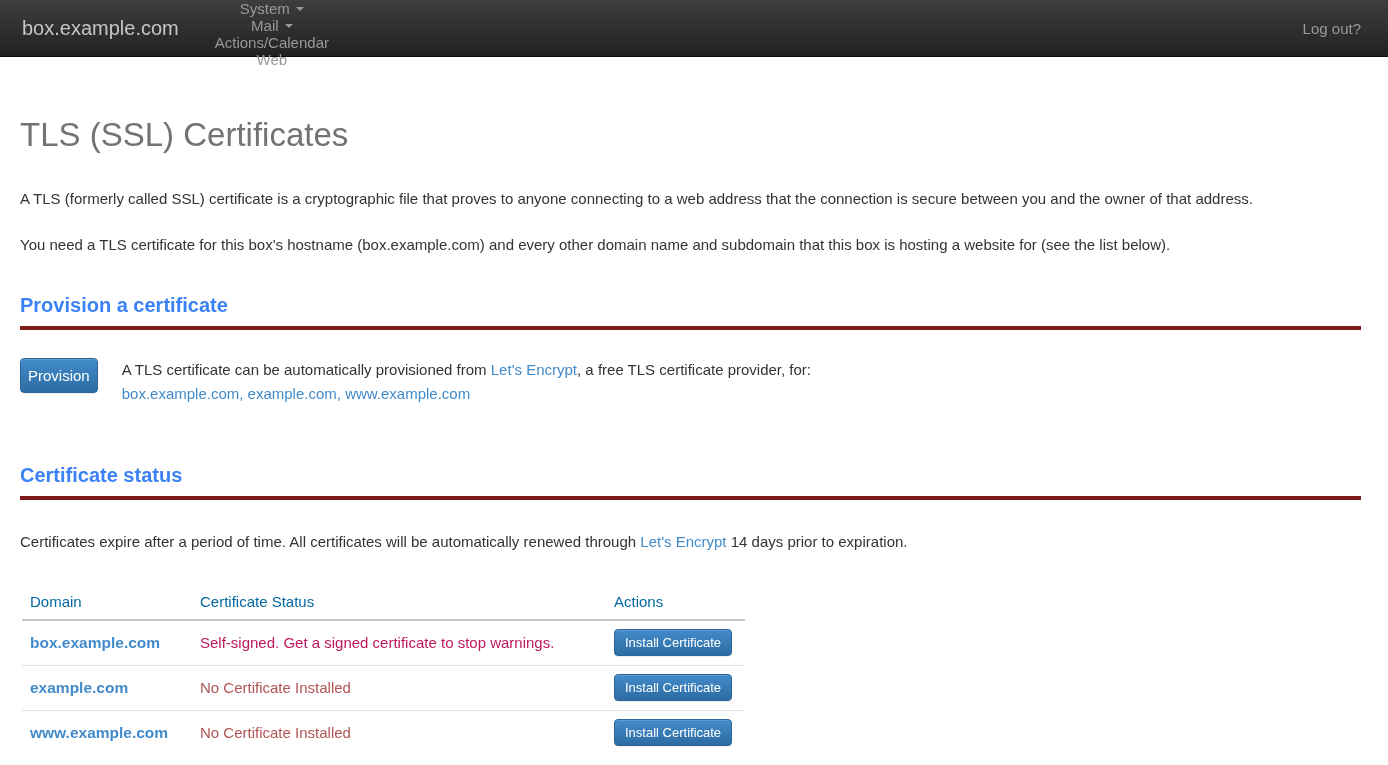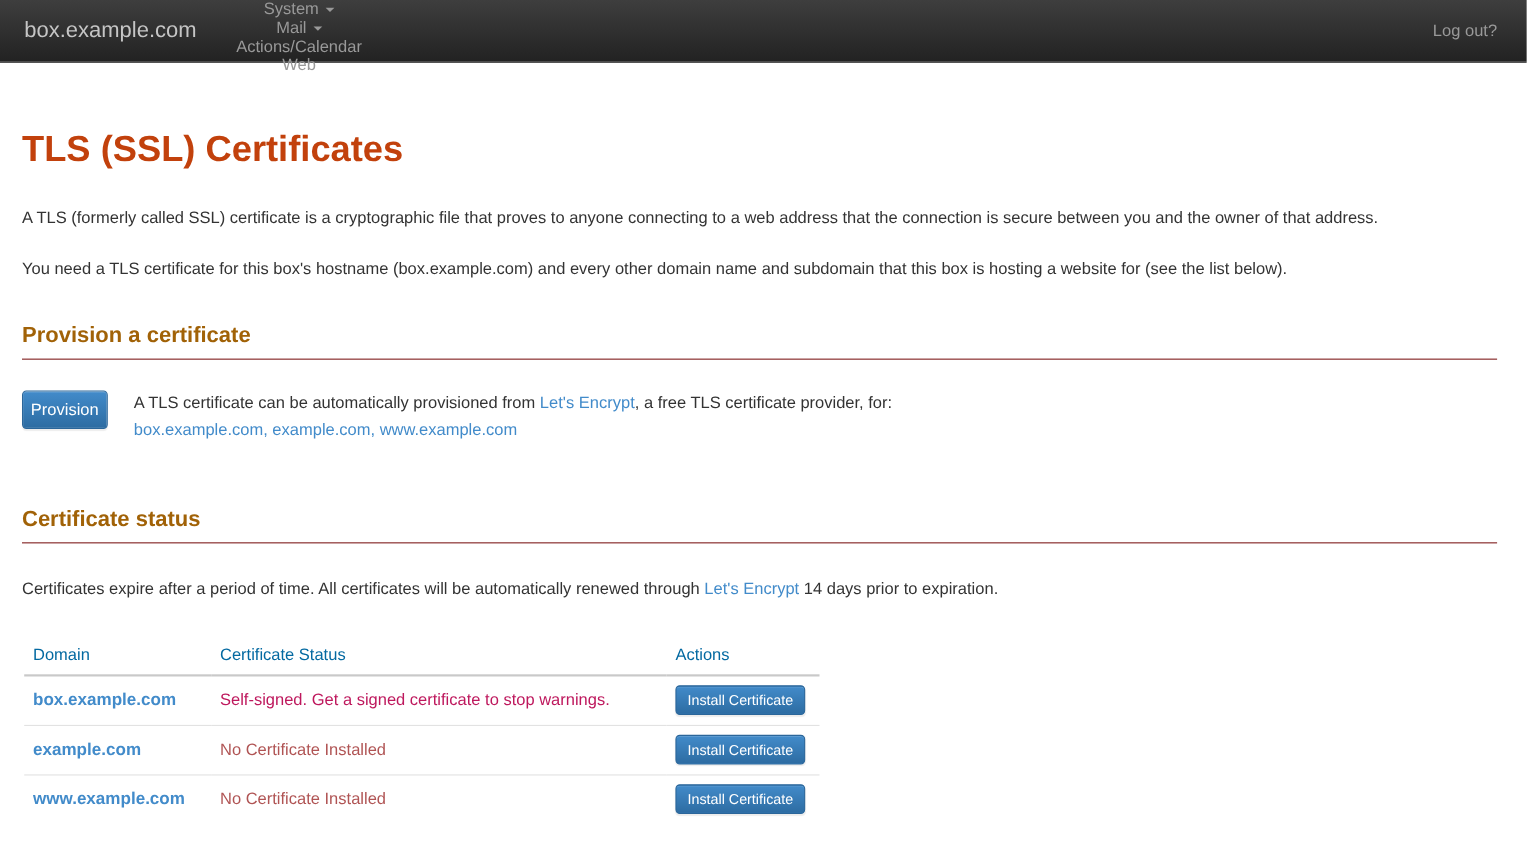--- a/index.html
+++ b/index.html
@@ -56,34 +56,34 @@
     font-size: 15px;
     text-decoration: none;
     white-space: nowrap;
   }
 
   
   .main { margin: 0 27px 0 20px; }
 
   .page-title {
     font-size: 33px;
-    font-weight: bold;
-    color: #c2410c;
+    font-weight: normal;
+    color: #737373;
     line-height: 36px;
     margin: 60px 0 34px 0;
   }
   .intro-p { margin: 0 0 22px 0; line-height: 24px; color: #333; }
 
   .section-heading {
     font-size: 20px;
     font-weight: bold;
-    color: #a16207;
+    color: #3b82f6;
     margin: 37px 0 0 0;
     padding-bottom: 9px;
-    border-bottom: 1px solid #7f1d1d;
+    border-bottom: 4px solid #7f1d1d;
   }
   .section-heading.status { margin-top: 58px; }
 
   a.inline-link { color: #428bca; text-decoration: none; }
   .domains-line { color: #428bca; }
 
   
   .provision-row {
     display: flex;
     align-items: flex-start;

